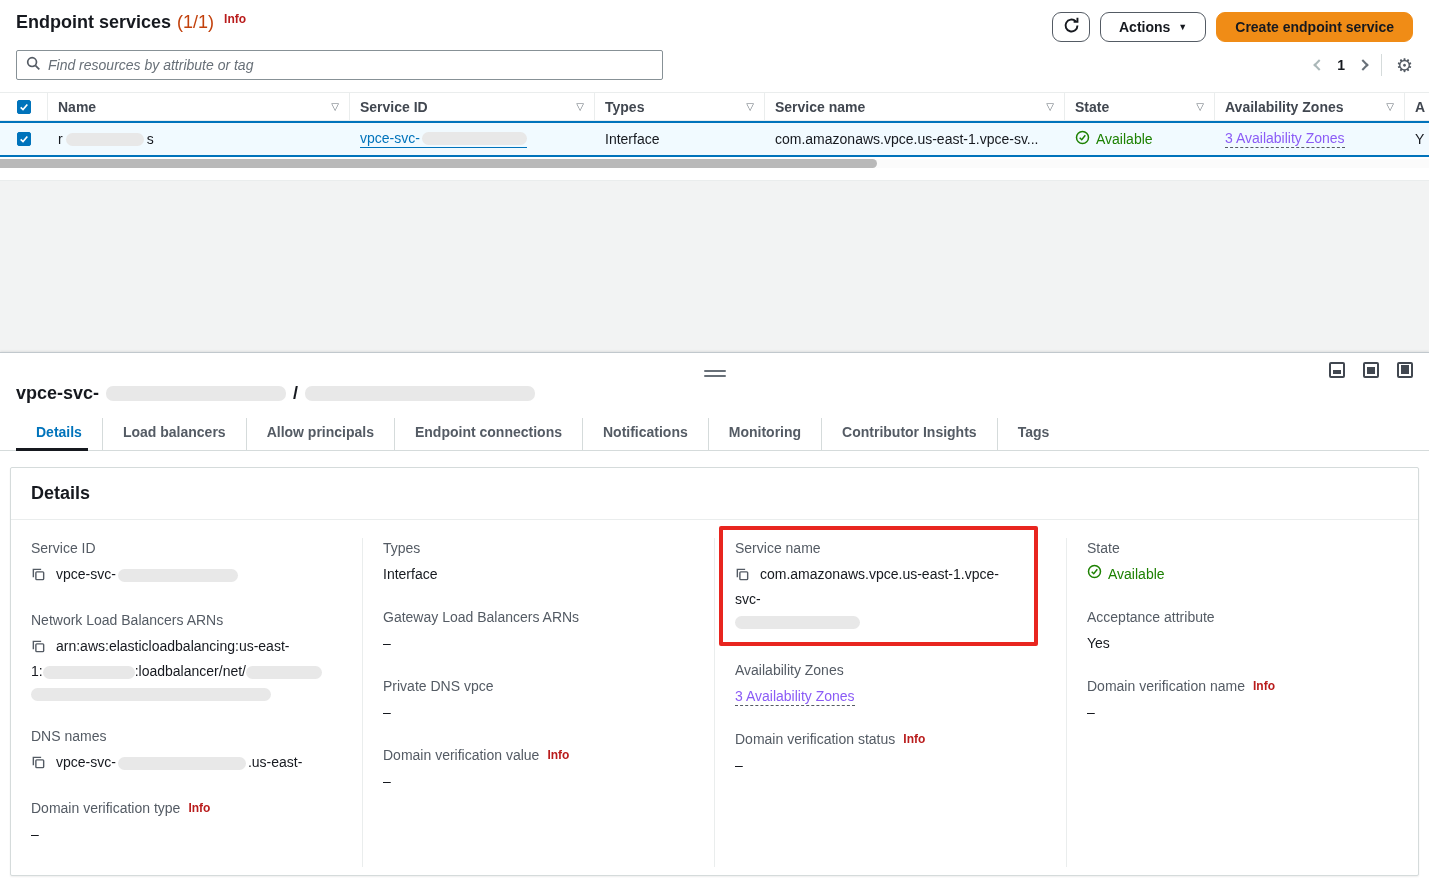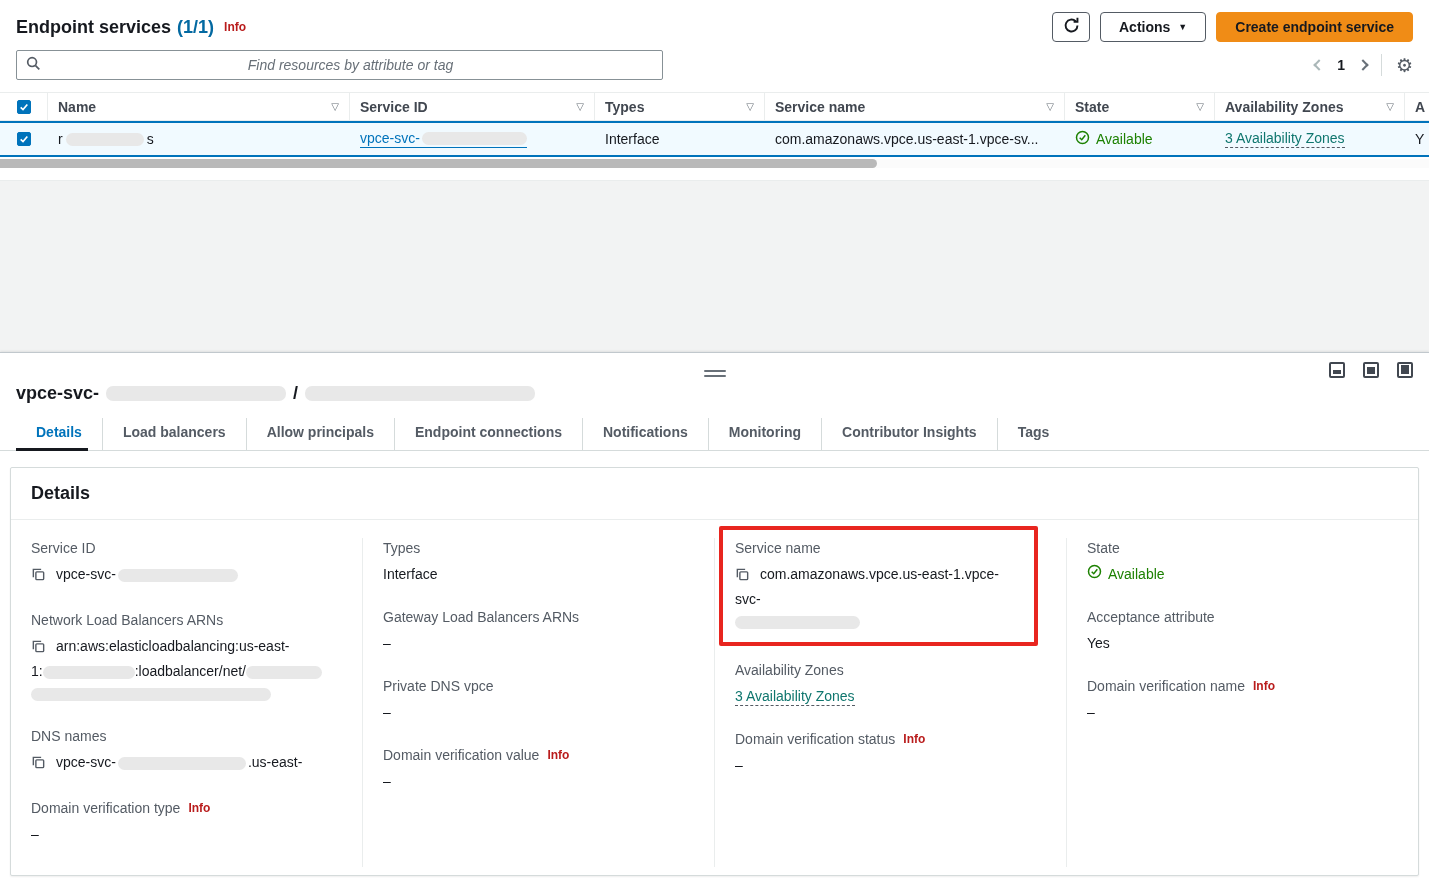--- a/index.html
+++ b/index.html
@@ -2,37 +2,37 @@
 <html><head>
 <meta charset="utf-8">
 <style>
   * { margin:0; padding:0; box-sizing:border-box; }
   html,body { width:1429px; height:886px; overflow:hidden; background:#fff;
     font-family:"Liberation Sans","DejaVu Sans",sans-serif; font-size:14px; color:#16191f; }
   .page { display:flex; flex-direction:column; height:886px; }
 
   
   .top-section { background:#fff; border-bottom:1px solid #eaeded; }
-  .header-row { display:flex; align-items:center; padding:12px 16px 4px 16px; }
+  .header-row { display:flex; padding:12px 16px 4px 16px; }
   .page-title { font-size:18px; font-weight:700; }
-  .page-count { font-size:18px; font-weight:700; color:#0369a1; margin-left:6px; }
+  .page-count { font-size:18px; font-weight:400; color:#c2410c; margin-left:6px; }
   .info-link { color:#b91c1c; font-size:12px; font-weight:700; margin-left:10px; cursor:pointer; }
   .header-buttons { margin-left:auto; display:flex; align-items:center; gap:10px; }
-  .btn { height:30px; border:1px solid #545b64; border-radius:4px; background:#fff;
+  .btn { height:30px; border:1px solid #545b64; border-radius:9px; background:#fff;
     font-weight:700; font-size:14px; color:#16191f; display:flex; align-items:center;
     justify-content:center; padding:0 18px; gap:8px; cursor:pointer; }
   .btn-icon-only { width:38px; padding:0; }
   .btn-primary { background:#f08c16; border-color:#f08c16; }
   .caret-down { font-size:9px; color:#16191f; }
 
   .search-row { display:flex; align-items:center; padding:4px 16px 12px 16px; }
   .search-box { width:647px; height:30px; border:1px solid #879196; border-radius:2px;
     display:flex; align-items:center; padding:0 9px; gap:7px; background:#fff; }
   .search-box input { border:none; outline:none; flex:1; font-size:14px; font-style:italic;
-    color:#16191f; font-family:"Liberation Sans","DejaVu Sans",sans-serif; background:transparent;text-align:center; }
+    color:#16191f; font-family:"Liberation Sans","DejaVu Sans",sans-serif; background:transparent; }
   .search-box input::placeholder { color:#687078; font-style:italic; }
   .pagination { margin-left:auto; display:flex; align-items:center; gap:14px; }
   .chev { width:8px; height:8px; border-top:2px solid #879196; border-right:2px solid #879196;
     display:inline-block; cursor:pointer; }
   .chev-left  { transform:rotate(-135deg); border-color:#aab7b8; }
   .chev-right { transform:rotate(45deg); border-color:#687078; }
   .page-num { font-weight:700; color:#16191f; }
   .pag-divider { width:1px; height:22px; background:#d5dbdb; }
   .gear-icon { font-size:19px; color:#545b64; cursor:pointer; line-height:1; }
 
@@ -54,21 +54,21 @@
   .trow { display:flex; align-items:stretch; height:36px; background:#f1faff;
     border-top:2px solid #0073bb; border-bottom:2px solid #0073bb; }
   .td { display:flex; align-items:center; padding:0 10px; }
   .checkbox { width:14px; height:14px; background:#0073bb; border:1px solid #0073bb;
     border-radius:2px; display:flex; align-items:center; justify-content:center; cursor:pointer; }
   .redact { display:inline-block; height:13px; background:#e8e8e8; border-radius:7px;
     vertical-align:middle; }
   .link-blue { color:#0073bb; cursor:pointer; border-bottom:1px solid #0073bb;
     display:inline-flex; align-items:center; gap:2px; padding-bottom:1px; }
   .state-ok { color:#1d8102; display:inline-flex; align-items:center; gap:6px; }
-  .az-link { color:#0f766e; border-bottom:1px dashed #545b64; padding-bottom:1px; cursor:pointer; }
+  .az-link { color:#8b5cf6; border-bottom:1px dashed #545b64; padding-bottom:1px; cursor:pointer; }
 
   .hscrollbar { height:9px; background:#fbfbfb; margin-top:2px; position:relative; }
   .hscroll-thumb { position:absolute; left:0; top:0; height:9px; width:877px;
     background:#b9b9b9; border-radius:0 5px 5px 0; cursor:pointer; }
   .table-bottom-pad { height:12px; background:#fff; }
 
   
   .gap { flex:1; background:#f2f3f3; }
 
   

